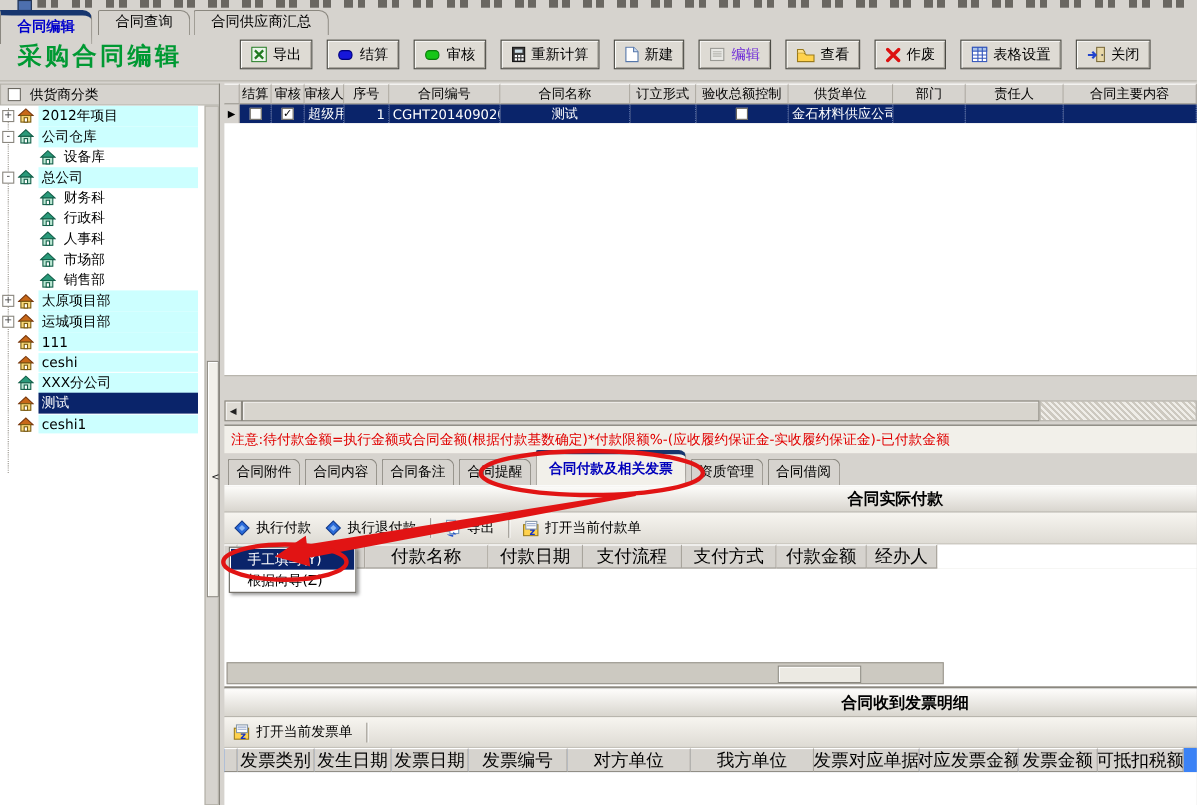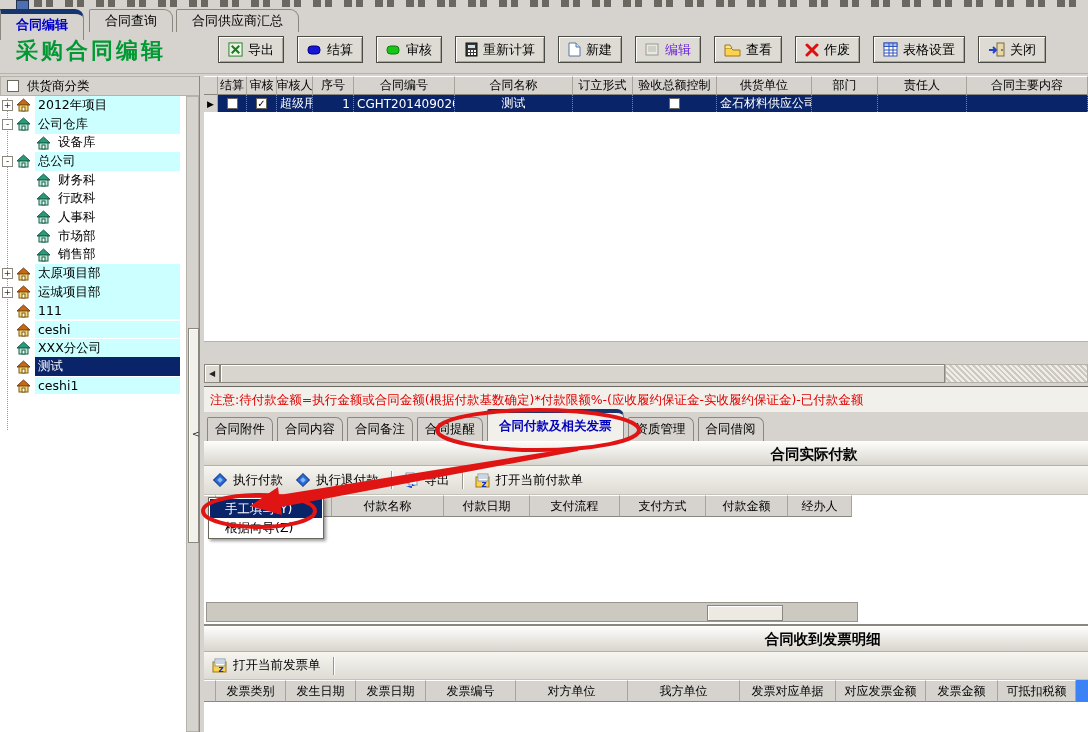--- a/index.html
+++ b/index.html
@@ -86,21 +86,21 @@
   .sectitle span{position:absolute;top:50%;transform:translate(-50%,-50%);font-weight:bold;font-size:14.5px;white-space:nowrap;}
   #sec1{top:365px;height:25px;} #sec1 span{left:69%;}
   #sec2{top:550px;height:26px;} #sec2 span{left:70%;}
   .ptoolbar{position:absolute;left:0;width:884px;display:flex;align-items:center;gap:12px;padding-left:8px;
         box-sizing:border-box;background:linear-gradient(#f7f5f0,#dedbd4);border-bottom:1px solid #c5c2ba;}
   #payToolbar{top:390px;height:29px;} #invToolbar{top:576px;height:28px;}
   .ptool{display:flex;align-items:center;gap:5px;font-size:12.5px;cursor:pointer;white-space:nowrap;}
   .vsep{width:1px;height:18px;background:#9a968e;box-shadow:1px 0 0 #fff;}
   #payHeader{top:419px;height:22px;background:#fff;}
   #invHeader{top:604px;height:22px;background:#3b82f6;}
-  .hcell.small{font-size:12px;}
+  .hcell.small{font-size:16px;}
   .pay-body{position:absolute;top:441px;left:0;width:884px;height:83px;background:#fff;}
   .pay-strip{position:absolute;top:524px;left:0;width:884px;height:24px;background:#fff;}
   .ptrack{position:absolute;left:2px;top:2px;width:652px;height:20px;background:#ccc9c1;border:1px solid #9a968e;box-sizing:border-box;}
   .pthumb{position:absolute;left:500px;top:2px;width:74px;height:14px;background:#eceae3;border:1px solid #8a877f;box-shadow:inset 1px 1px 0 #fff;cursor:grab;}
   .midline{position:absolute;top:548px;left:0;width:884px;height:2px;background:#8a877f;border-bottom:1px solid #fff;}
   .inv-body{position:absolute;top:626px;left:0;width:884px;height:30px;background:#fff;}
   
   #ctxMenu{position:absolute;left:208px;top:497px;width:112px;background:#fff;border:1px solid #6a675f;
         box-shadow:inset 1px 1px 0 #fff,2px 2px 3px rgba(0,0,0,.4);z-index:30;padding:1px;}
   .mitem{height:19px;line-height:19px;padding-left:15px;font-size:12.5px;background:#fff;cursor:pointer;white-space:nowrap;}

